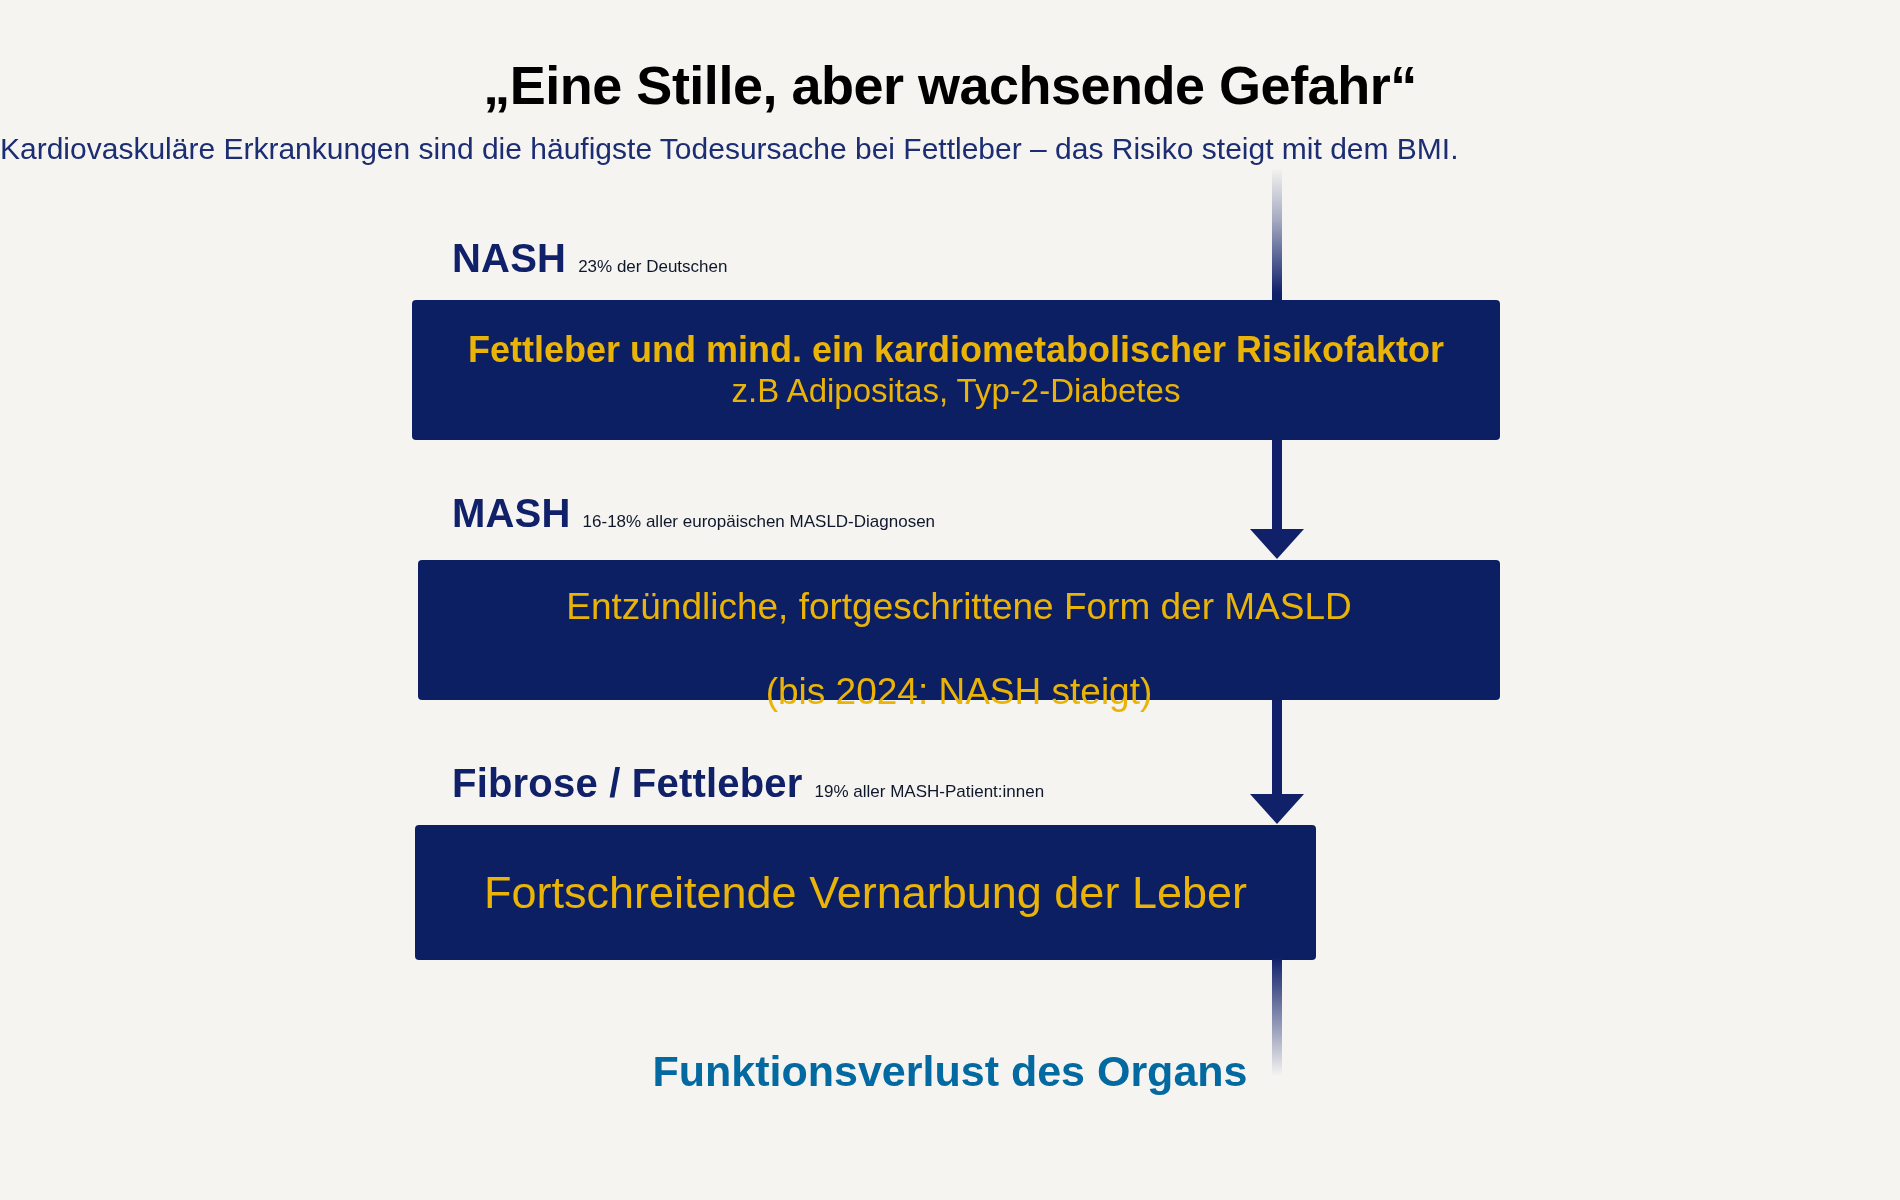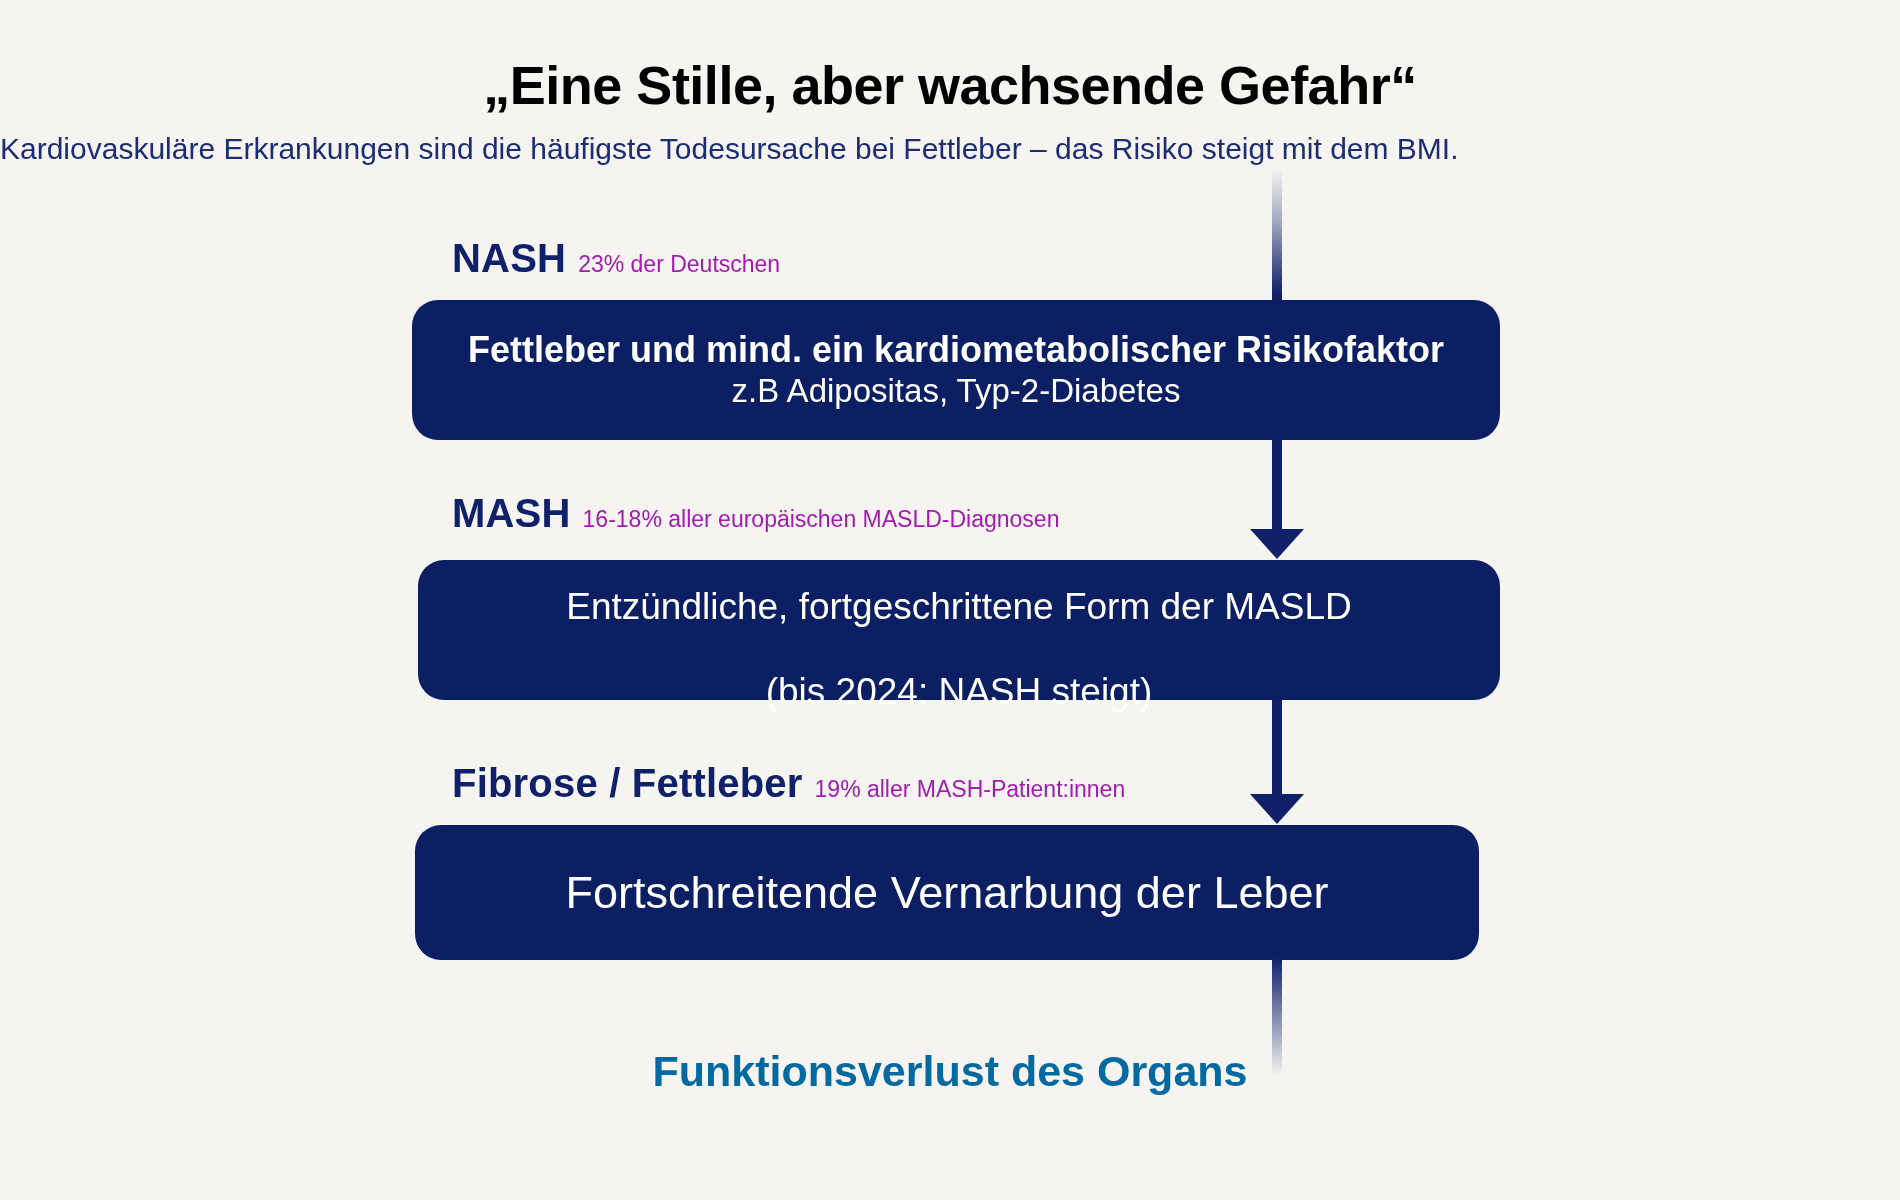--- a/index.html
+++ b/index.html
@@ -91,46 +91,46 @@
     white-space: nowrap;
     line-height: 1;
   }
   .stage-label .term {
     font-size: 40px;
     font-weight: bold;
     color: #10216a;
     letter-spacing: 0.2px;
   }
   .stage-label .stat {
-    font-size: 23px;
-    font-weight: normal;
-    color: #a21caf;
+    font-size: 17px;
+    font-weight: normal;
+    color: #0f172a;
     margin-left: 12px;
   }
   .label-1 { left: 452px; top: 238px; }
   .label-2 { left: 452px; top: 493px; text-align: center; }
   .label-3 { left: 452px; top: 763px; }
 
   
   .stage-box {
     position: absolute;
     background: #0d1f63;
-    border-radius: 26px;
-    color: #ffffff;
+    border-radius: 4px;
+    color: #eab308;
     display: flex;
     flex-direction: column;
     align-items: center;
     justify-content: center;
     text-align: center;
     box-sizing: border-box;
     padding: 10px 30px;
   }
   .box-1 { left: 412px; top: 300px; width: 1088px; height: 140px; }
   .box-2 { left: 418px; top: 560px; width: 1082px; height: 140px; }
-  .box-3 { left: 415px; top: 825px; width: 1064px; height: 135px; }
+  .box-3 { left: 415px; top: 825px; width: 901px; height: 135px; }
 
   .box-line-main {
     font-size: 36px;
     font-weight: bold;
     line-height: 1.18;
   }
   .box-line-sub {
     font-size: 33px;
     font-weight: normal;
     line-height: 1.2;

